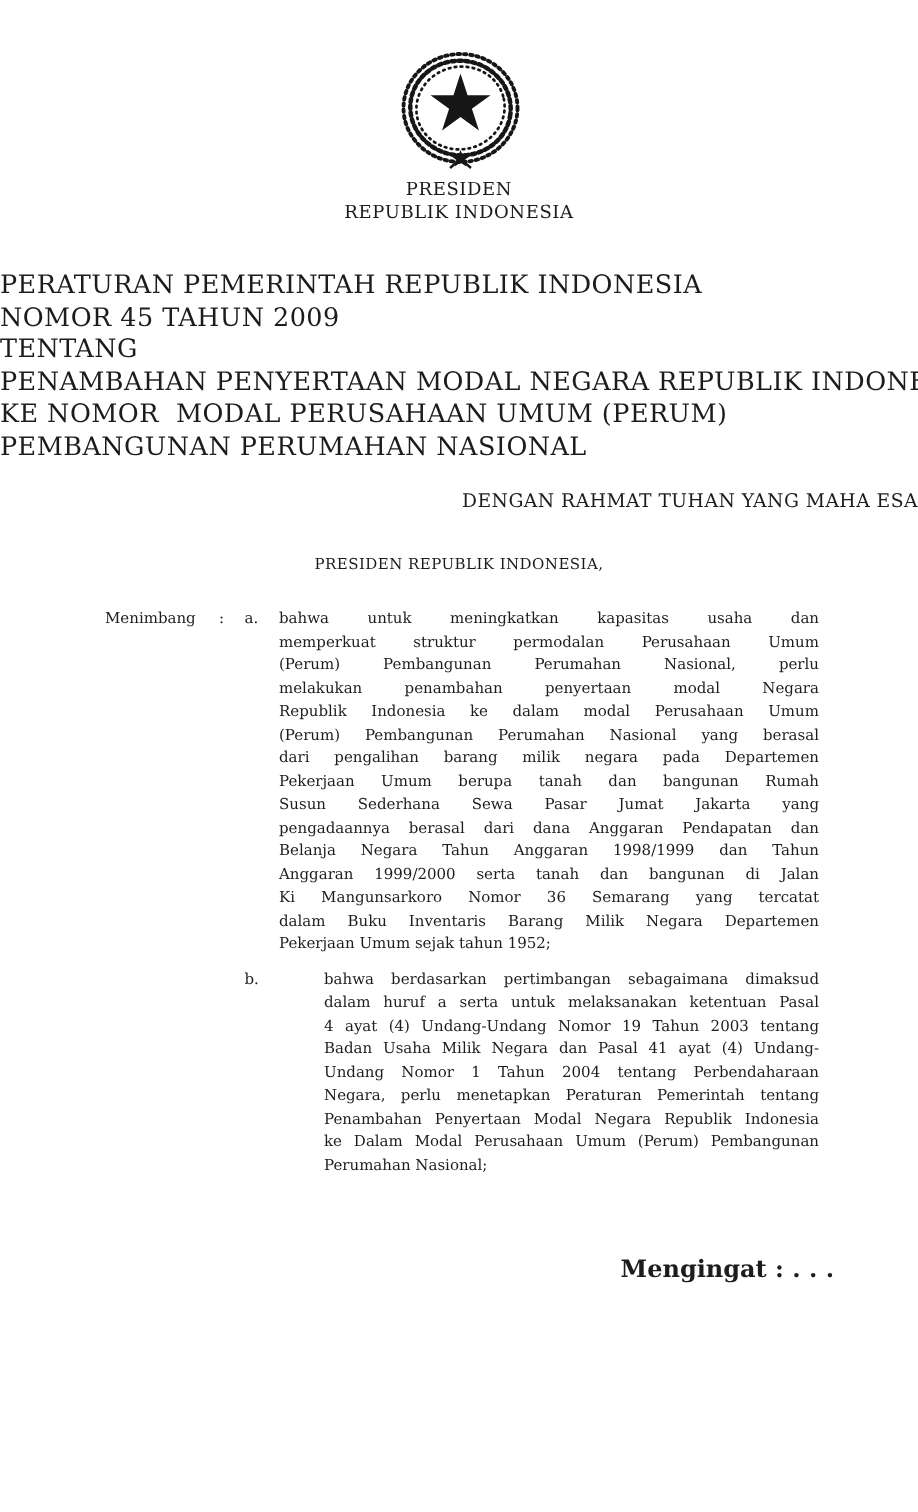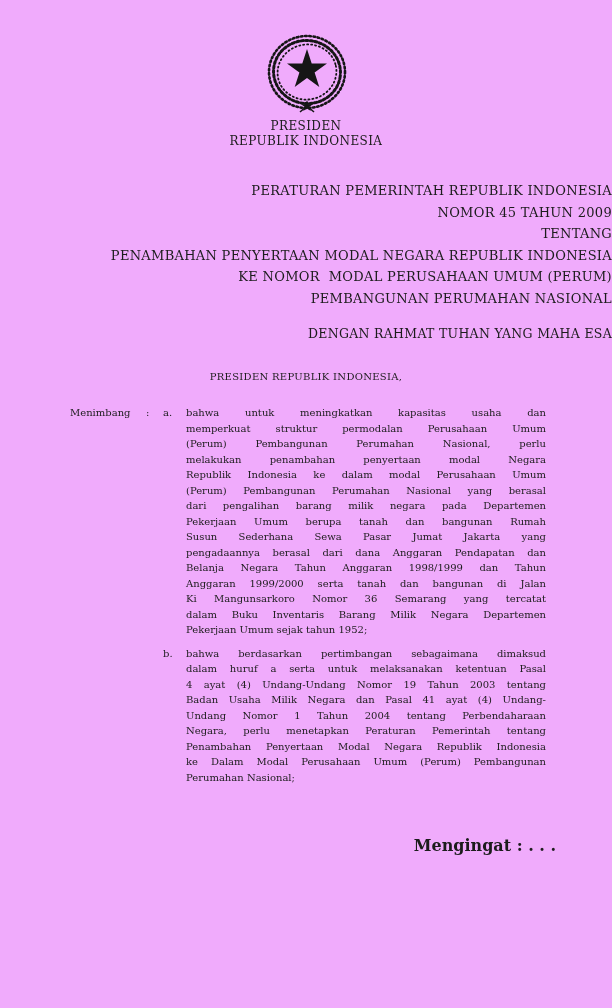--- a/index.html
+++ b/index.html
@@ -5,21 +5,21 @@
   html, body {
     margin: 0;
     padding: 0;
     background: #e8e8e8;
   }
   .page {
     position: relative;
     width: 612px;
     height: 1008px;
     margin: 0 auto;
-    background: #f0abfc;
+    background: #ffffff;
     color: #1c1c1c;
     font-family: "DejaVu Serif", "Liberation Serif", serif;
     overflow: hidden;
   }
   
   .seal {
     position: absolute;
     left: 265px;
     top: 34px;
     width: 84px;
@@ -35,22 +35,22 @@
     font-size: 12px;
     line-height: 14.5px;
     letter-spacing: 0.4px;
   }
   
   .title-block {
     position: absolute;
     left: 0;
     top: 180px;
     width: 612px;
-    text-align: right;
-    font-size: 13px;
+    text-align: left;
+    font-size: 17px;
     line-height: 21.5px;
     letter-spacing: 0.3px;
   }
   .title-line { white-space: pre; }
   
   .invocation {
     position: absolute;
     left: 0;
     top: 326px;
     width: 612px;
@@ -79,21 +79,21 @@
     grid-template-columns: 76px 17px 23px 360px;
     row-gap: 8px;
     font-size: 10px;
     line-height: 15.5px;
   }
   .considering .label   { grid-column: 1; grid-row: 1; }
   .considering .colon   { grid-column: 2; grid-row: 1; }
   .letter-a             { grid-column: 3; grid-row: 1; }
   .lines-a              { grid-column: 4; grid-row: 1; }
   .letter-b             { grid-column: 3; grid-row: 2; }
-  .lines-b              { grid-column: 4; grid-row: 2; }
+  .lines-b              { grid-column: 4; grid-row: 2; margin-left: 30px; }
   .tline {
     text-align: justify;
     text-align-last: justify;
     white-space: normal;
   }
   .tline.tlast {
     text-align-last: left;
   }
   
   .catchword {

